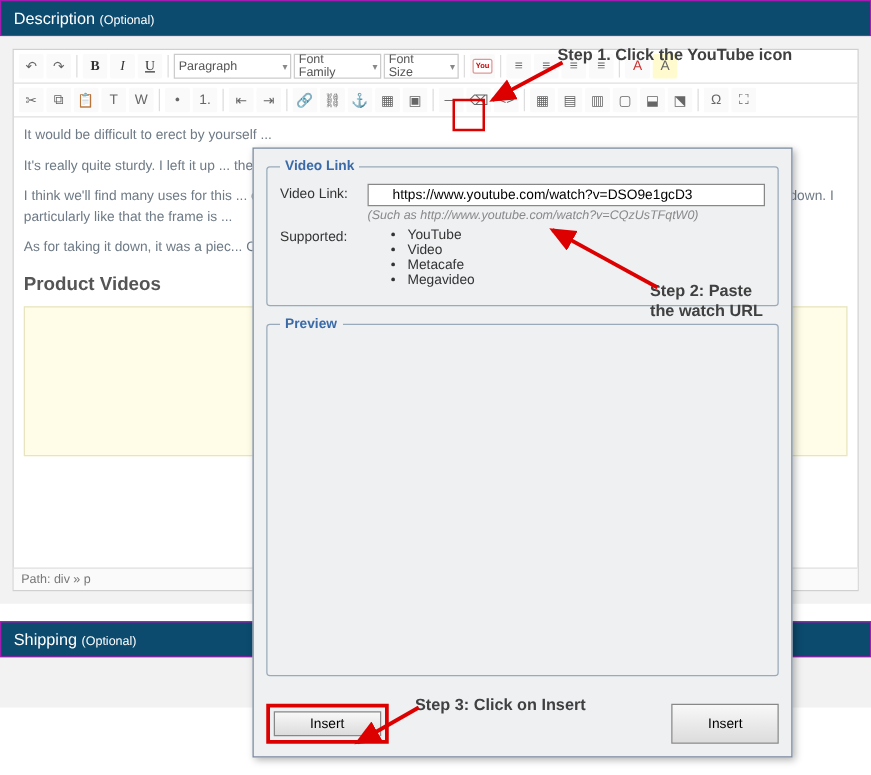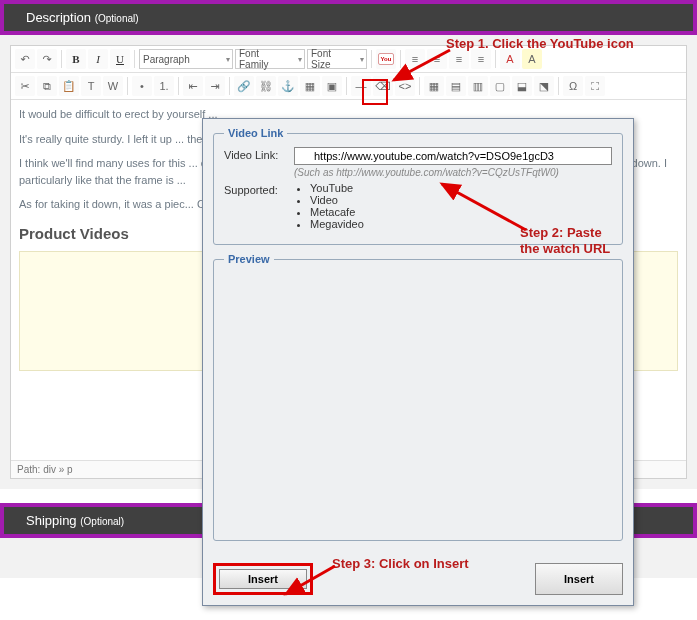--- a/index.html
+++ b/index.html
@@ -1,19 +1,19 @@
 <!DOCTYPE html>
 <html><head>
 <meta charset="utf-8">
 <style>
   * { box-sizing: border-box; margin: 0; padding: 0; }
   body { font-family: Verdana, Arial, sans-serif; font-size: 11px; background: #fff; width: 697px; height: 620px; position: relative; overflow: hidden; }
 
   
-  .section-header { background: #404040; color: #fff; padding: 6px 22px; font-size: 13px; border: 4px solid #a21caf; }
+  .section-header { background: #0c4a6e; color: #fff; padding: 6px 10px; font-size: 13px; border: 1px solid #a21caf; }
   .section-header .opt { font-size: 10px; font-weight: normal; }
 
   .editor-wrap { background: #f2f2f2; padding: 10px; }
   .editor-box { background: #fff; border: 1px solid #d0d0d0; }
 
   
   .toolbar { display: flex; align-items: center; gap: 2px; padding: 3px 4px; border-bottom: 1px solid #e0e0e0; flex-wrap: nowrap; }
   .tbtn { width: 20px; height: 20px; border: 1px solid transparent; display: inline-flex; align-items: center; justify-content: center; font-size: 11px; color: #666; cursor: pointer; background: #fafafa; border-radius: 2px; }
   .tbtn.bold { font-weight: bold; color: #333; font-family: Georgia, serif; }
   .tbtn.ital { font-style: italic; font-family: Georgia, serif; color: #333; }
@@ -40,29 +40,29 @@
   .dialog-close { position: absolute; right: 4px; top: 2px; width: 18px; height: 14px; background: #c55; border: 1px solid #833; color: #fff; font-size: 9px; line-height: 12px; text-align: center; cursor: pointer; border-radius: 2px; }
   .dialog-body { padding: 8px 10px; }
   fieldset { border: 1px solid #9ab; border-radius: 3px; padding: 8px 10px 10px; margin-bottom: 8px; }
   legend { color: #3a6aa8; font-size: 11px; font-weight: bold; padding: 0 4px; }
   .row { display: flex; align-items: flex-start; margin-bottom: 4px; }
   .row label { width: 70px; font-size: 11px; color: #333; padding-top: 2px; }
   .row .val { flex: 1; }
   .vlink-input { width: 100%; border: 1px solid #888; padding: 2px 19px; font-size: 11px; }
   .hint { font-size: 10px; color: #888; font-style: italic; margin-top: 2px; }
   .supported { font-size: 11px; color: #333; }
-  .supported ul { margin-left: 16px; }
+  .supported ul { margin-left: 32px; }
   .preview-fs { height: 288px; }
 
   .dialog-buttons { display: flex; justify-content: space-between; padding: 6px 10px 10px; }
-  .dbtn { min-width: 80px; padding: 3px 28px; font-size: 11px; font-weight: bold; background: linear-gradient(#f8f8f8,#dcdcdc); border: 1px solid #888; cursor: pointer; }
+  .dbtn { min-width: 80px; padding: 3px 28px; font-size: 11px; font-weight: normal; background: linear-gradient(#f8f8f8,#dcdcdc); border: 1px solid #888; cursor: pointer; }
   .insert-highlight { border: 3px solid #d00; padding: 3px; display: inline-block; }
 
   
-  .anno { position: absolute; color: #b91c1c; font-weight: bold; font-size: 13px; pointer-events: none; font-family: Arial, sans-serif; }
+  .anno { position: absolute; color: #404040; font-weight: bold; font-size: 13px; pointer-events: none; font-family: Arial, sans-serif; }
   .arrow { position: absolute; pointer-events: none; }
   .arrow svg { overflow: visible; }
 </style>
 </head>
 <body>
 
 <div class="section-header">
   <span>Description</span>
   <span class="opt">(Optional)</span>
 </div>

